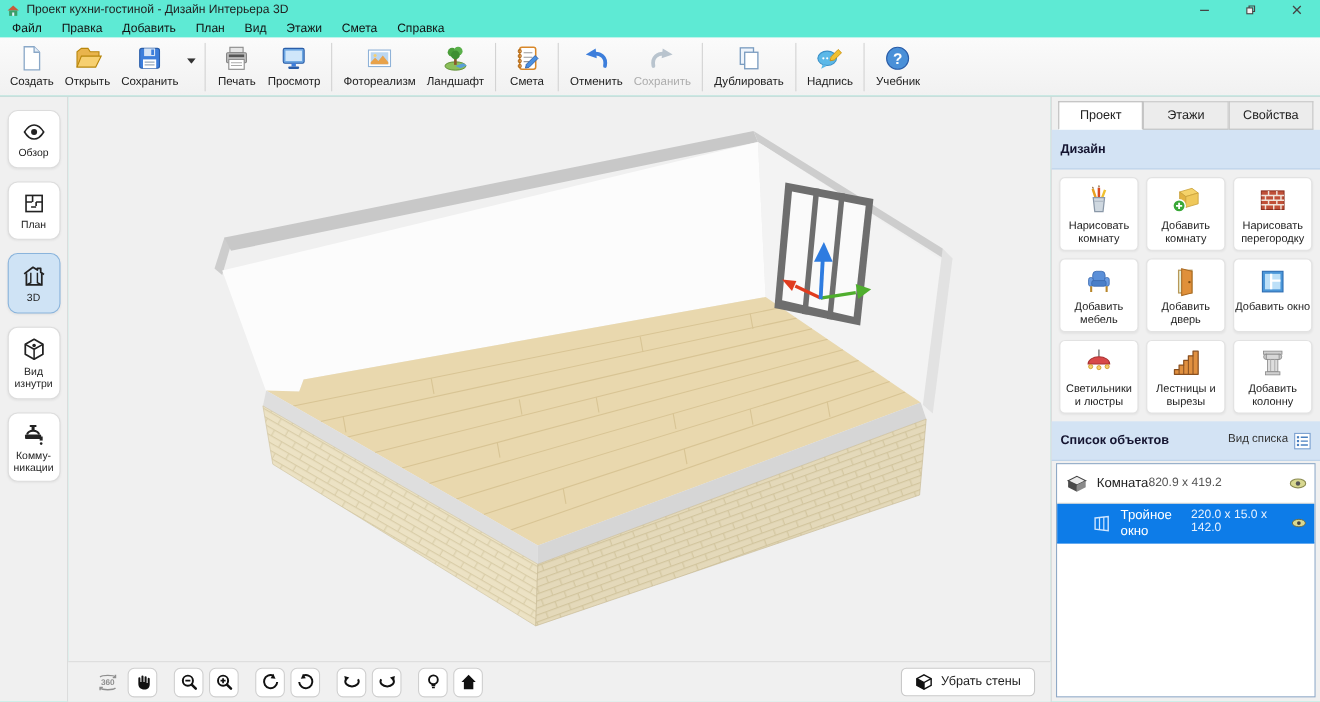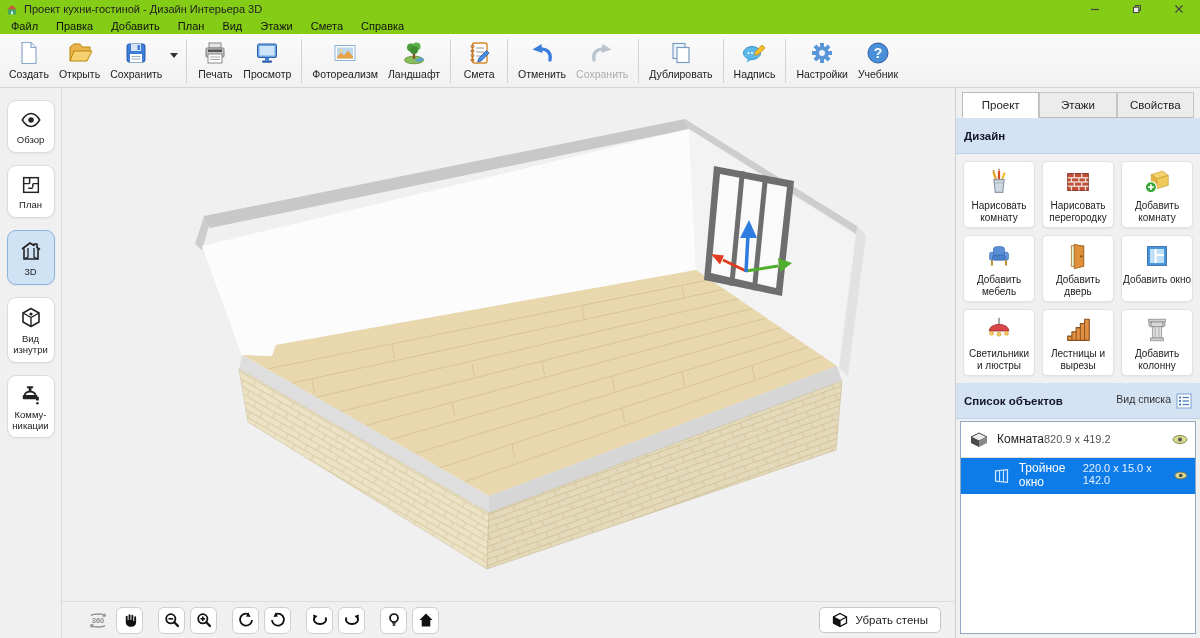--- a/index.html
+++ b/index.html
@@ -1,18 +1,18 @@
 <!DOCTYPE html>
 <html><head>
 <meta charset="utf-8">
 <style>
   * { margin:0; padding:0; box-sizing:border-box; }
   html,body { width:1200px; height:638px; overflow:hidden; }
   body { font-family:"Liberation Sans","DejaVu Sans",sans-serif; background:#f0f0f0; color:#222; -webkit-user-select:none; }
-  .app { width:1200px; height:638px; display:flex; flex-direction:column; background:#84cc16; }
+  .app { width:1200px; height:638px; display:flex; flex-direction:column; background:#5eead4; }
 
   
   .titlebar { height:18px; display:flex; align-items:center; padding-left:5px; font-size:11px; color:#222; }
   .titlebar .app-ic { width:14px; height:13px; margin-right:5px; }
   .titlebar .title { flex:0 0 auto; }
   .titlebar .spacer { flex:1; }
   .winbtn { width:42px; height:18px; display:flex; align-items:center; justify-content:center; }
 
   
   .menubar { height:16px; display:flex; align-items:center; padding-left:2px; }
@@ -253,35 +253,20 @@
             <path d="M7 18.5l-1.5 4 5-2.5z" fill="#5bb8e8"></path>
             <circle cx="7.5" cy="13" r="1" fill="#fff"></circle>
             <circle cx="11" cy="13" r="1" fill="#fff"></circle>
             <circle cx="14.5" cy="13" r="1" fill="#fff"></circle>
             <path d="M14.5 11.5l6.5-6.5 3 3-6.5 6.5-3.8.8z" fill="#f0c030" stroke="#c89010" stroke-width=".8"></path>
           </svg>
       </span>
         <span class="lbl">Надпись</span>
     </div>
     <div class="tb-sep"></div>
-    <div class="tb-btn">
-      <span class="ic">
-        <svg width="26" height="26" viewBox="0 0 26 26">
-            <g stroke="#5a96d8" stroke-width="4">
-              <line x1="3" y1="13" x2="23" y2="13"></line>
-              <line x1="13" y1="3" x2="13" y2="23"></line>
-              <line x1="5.9" y1="5.9" x2="20.1" y2="20.1"></line>
-              <line x1="5.9" y1="20.1" x2="20.1" y2="5.9"></line>
-            </g>
-            <circle cx="13" cy="13" r="6.8" fill="#5a96d8"></circle>
-            <circle cx="13" cy="13" r="3" fill="#eef4fb"></circle>
-          </svg>
-      </span>
-        <span class="lbl">Настройки</span>
-    </div>
     <div class="tb-btn">
       <span class="ic">
         <svg width="26" height="26" viewBox="0 0 26 26">
             <circle cx="13" cy="13" r="10" fill="#4a90d8" stroke="#2a5da8"></circle>
             <text x="13" y="18" text-anchor="middle" font-size="14" font-weight="bold" fill="#fff" font-family="Liberation Sans,sans-serif">?</text>
           </svg>
       </span>
         <span class="lbl">Учебник</span>
     </div>
   </div>
@@ -512,20 +497,31 @@
               <line x1="19" y1="14" x2="22" y2="6" stroke="#f0c030" stroke-width="2.4"></line>
               <polygon points="10,5 9.2,2.8 11.4,4.2" fill="#7a4a10"></polygon>
               <polygon points="16,4 15.2,1.8 17,2" fill="#7a4a10"></polygon>
               <path d="M10.5 13.5h11L20 27h-8z" fill="#cfd8e0" stroke="#8a98a8" stroke-width="1.2"></path>
               <line x1="11.5" y1="17" x2="20.5" y2="17" stroke="#aab4c0" stroke-width="1"></line>
             </svg>
           <span class="lbl">Нарисовать комнату</span>
         </div>
         <div class="design-btn">
           <svg width="30" height="30" viewBox="0 0 32 32">
+              <polygon points="10,8 22,4.5 28,9 16,12.5" fill="#f5d36a" stroke="#c9a23a" stroke-width=".8"></polygon>
+              <polygon points="10,8 16,12.5 16,23 10,18" fill="#e2b342" stroke="#c9a23a" stroke-width=".8"></polygon>
+              <polygon points="16,12.5 28,9 28,19.5 16,23" fill="#efc85a" stroke="#c9a23a" stroke-width=".8"></polygon>
+              <circle cx="9.5" cy="21.5" r="6" fill="#3aa838" stroke="#fff" stroke-width="1.4"></circle>
+              <line x1="6.5" y1="21.5" x2="12.5" y2="21.5" stroke="#fff" stroke-width="1.8"></line>
+              <line x1="9.5" y1="18.5" x2="9.5" y2="24.5" stroke="#fff" stroke-width="1.8"></line>
+            </svg>
+          <span class="lbl">Добавить комнату</span>
+        </div>
+        <div class="design-btn">
+          <svg width="30" height="30" viewBox="0 0 32 32">
               <rect x="5" y="7" width="22" height="18" fill="#c05038" stroke="#8a3020" stroke-width="1"></rect>
               <g stroke="#f0e4da" stroke-width="1.4">
                 <line x1="5" y1="11.5" x2="27" y2="11.5"></line>
                 <line x1="5" y1="16" x2="27" y2="16"></line>
                 <line x1="5" y1="20.5" x2="27" y2="20.5"></line>
                 <line x1="12" y1="7" x2="12" y2="11.5"></line>
                 <line x1="20" y1="7" x2="20" y2="11.5"></line>
                 <line x1="9" y1="11.5" x2="9" y2="16"></line>
                 <line x1="17" y1="11.5" x2="17" y2="16"></line>
                 <line x1="24" y1="11.5" x2="24" y2="16"></line>
@@ -533,31 +529,20 @@
                 <line x1="20" y1="16" x2="20" y2="20.5"></line>
                 <line x1="9" y1="20.5" x2="9" y2="25"></line>
                 <line x1="17" y1="20.5" x2="17" y2="25"></line>
                 <line x1="24" y1="20.5" x2="24" y2="25"></line>
               </g>
             </svg>
           <span class="lbl">Нарисовать перегородку</span>
         </div>
         <div class="design-btn">
           <svg width="30" height="30" viewBox="0 0 32 32">
-              <polygon points="10,8 22,4.5 28,9 16,12.5" fill="#f5d36a" stroke="#c9a23a" stroke-width=".8"></polygon>
-              <polygon points="10,8 16,12.5 16,23 10,18" fill="#e2b342" stroke="#c9a23a" stroke-width=".8"></polygon>
-              <polygon points="16,12.5 28,9 28,19.5 16,23" fill="#efc85a" stroke="#c9a23a" stroke-width=".8"></polygon>
-              <circle cx="9.5" cy="21.5" r="6" fill="#3aa838" stroke="#fff" stroke-width="1.4"></circle>
-              <line x1="6.5" y1="21.5" x2="12.5" y2="21.5" stroke="#fff" stroke-width="1.8"></line>
-              <line x1="9.5" y1="18.5" x2="9.5" y2="24.5" stroke="#fff" stroke-width="1.8"></line>
-            </svg>
-          <span class="lbl">Добавить комнату</span>
-        </div>
-        <div class="design-btn">
-          <svg width="30" height="30" viewBox="0 0 32 32">
               <rect x="10" y="6" width="12" height="11" rx="3.5" fill="#5a8fd8" stroke="#3a6ab0" stroke-width=".8"></rect>
               <rect x="6" y="12" width="4.5" height="8.5" rx="2" fill="#6a9be0" stroke="#3a6ab0" stroke-width=".8"></rect>
               <rect x="21.5" y="12" width="4.5" height="8.5" rx="2" fill="#6a9be0" stroke="#3a6ab0" stroke-width=".8"></rect>
               <rect x="9" y="15" width="14" height="5.5" rx="2" fill="#4a7fc8" stroke="#3a6ab0" stroke-width=".8"></rect>
               <line x1="8.5" y1="20.5" x2="8.5" y2="26" stroke="#b8862a" stroke-width="2"></line>
               <line x1="23.5" y1="20.5" x2="23.5" y2="26" stroke="#b8862a" stroke-width="2"></line>
             </svg>
           <span class="lbl">Добавить мебель</span>
         </div>
         <div class="design-btn">

